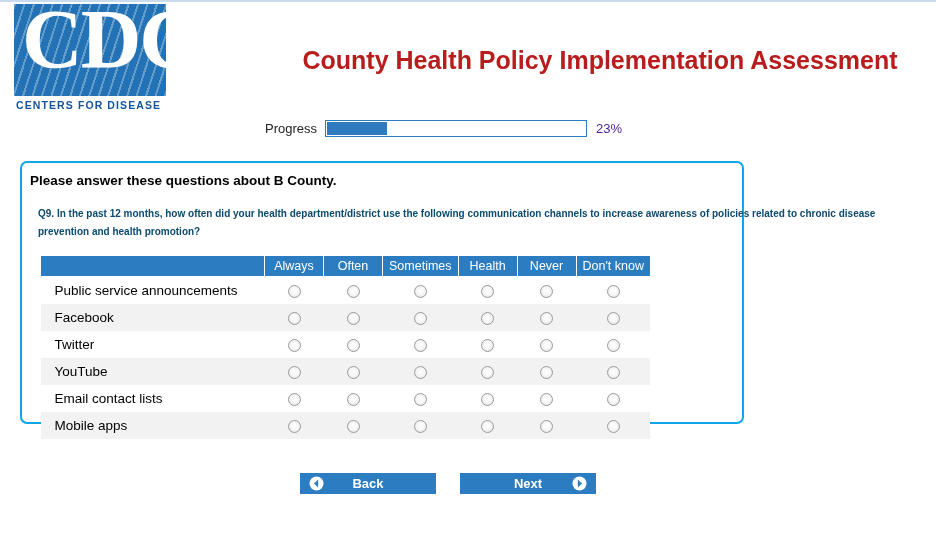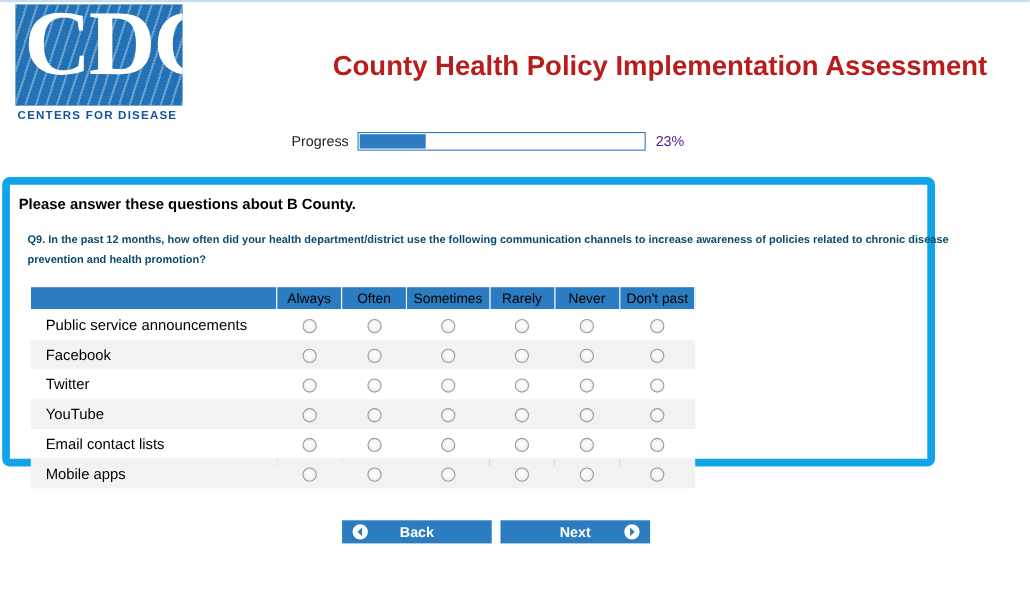--- a/index.html
+++ b/index.html
@@ -114,25 +114,25 @@
   }
   .progress-pct {
     font-size: 13px;
     color: #4c1d95;
     margin-left: 9px;
   }
 
   
   .panel {
     position: absolute;
-    left: 2px;
+    left: 20px;
     top: 161px;
-    width: 848px;
+    width: 724px;
     height: 263px;
-    border: 7px solid #0ea5e9;
+    border: 2px solid #0ea5e9;
     border-radius: 7px;
     box-sizing: border-box;
     background: #ffffff;
   }
   .panel-intro {
     position: absolute;
     left: 8px;
     top: 10px;
     font-size: 13.5px;
     font-weight: bold;
@@ -153,21 +153,21 @@
   
   .matrix {
     position: absolute;
     left: 18px;
     top: 92px;
     border-collapse: collapse;
     font-size: 13px;
   }
   .matrix th {
     background: #2b7cc0;
-    color: #000000;
+    color: #ffffff;
     font-weight: normal;
     font-size: 12.5px;
     border: 1px solid #ffffff;
     padding: 3px 6px;
     text-align: center;
     white-space: nowrap;
   }
   .matrix th.row-head-blank {
     width: 204px;
   }
@@ -195,23 +195,23 @@
     background: radial-gradient(circle at 50% 45%, #ffffff 0%, #f4f4f4 55%, #d8d8d8 100%);
     box-sizing: border-box;
     cursor: pointer;
     vertical-align: middle;
   }
 
   
   .nav {
     position: absolute;
     top: 473px;
-    left: 311px;
+    left: 300px;
     display: flex;
-    gap: 8px;
+    gap: 24px;
   }
   .navbtn {
     width: 136px;
     height: 21px;
     background: #2b7cc0;
     color: #ffffff;
     font-size: 13px;
     font-weight: bold;
     border: none;
     position: relative;
@@ -262,23 +262,23 @@
     <span class="qnum">Q9.</span><span> In the past 12 months, how often did your health department/district use the following communication channels to increase awareness of policies related to chronic disease prevention and health promotion?</span>
   </div>
 
   <table class="matrix">
     <thead>
       <tr>
         <th class="row-head-blank"></th>
       <th>Always</th>
           <th>Often</th>
           <th>Sometimes</th>
-          <th>Rarely</th>
+          <th>Health</th>
           <th>Never</th>
-          <th>Don't past</th>
+          <th>Don't know</th>
         </tr>
     </thead>
     <tbody id="matrix-body">
         <tr class="odd">
           <td class="row-label">Public service announcements</td>
           <td class="opt"><span class="radio"></span></td>
           <td class="opt"><span class="radio"></span></td>
           <td class="opt"><span class="radio"></span></td>
           <td class="opt"><span class="radio"></span></td>
           <td class="opt"><span class="radio"></span></td>

